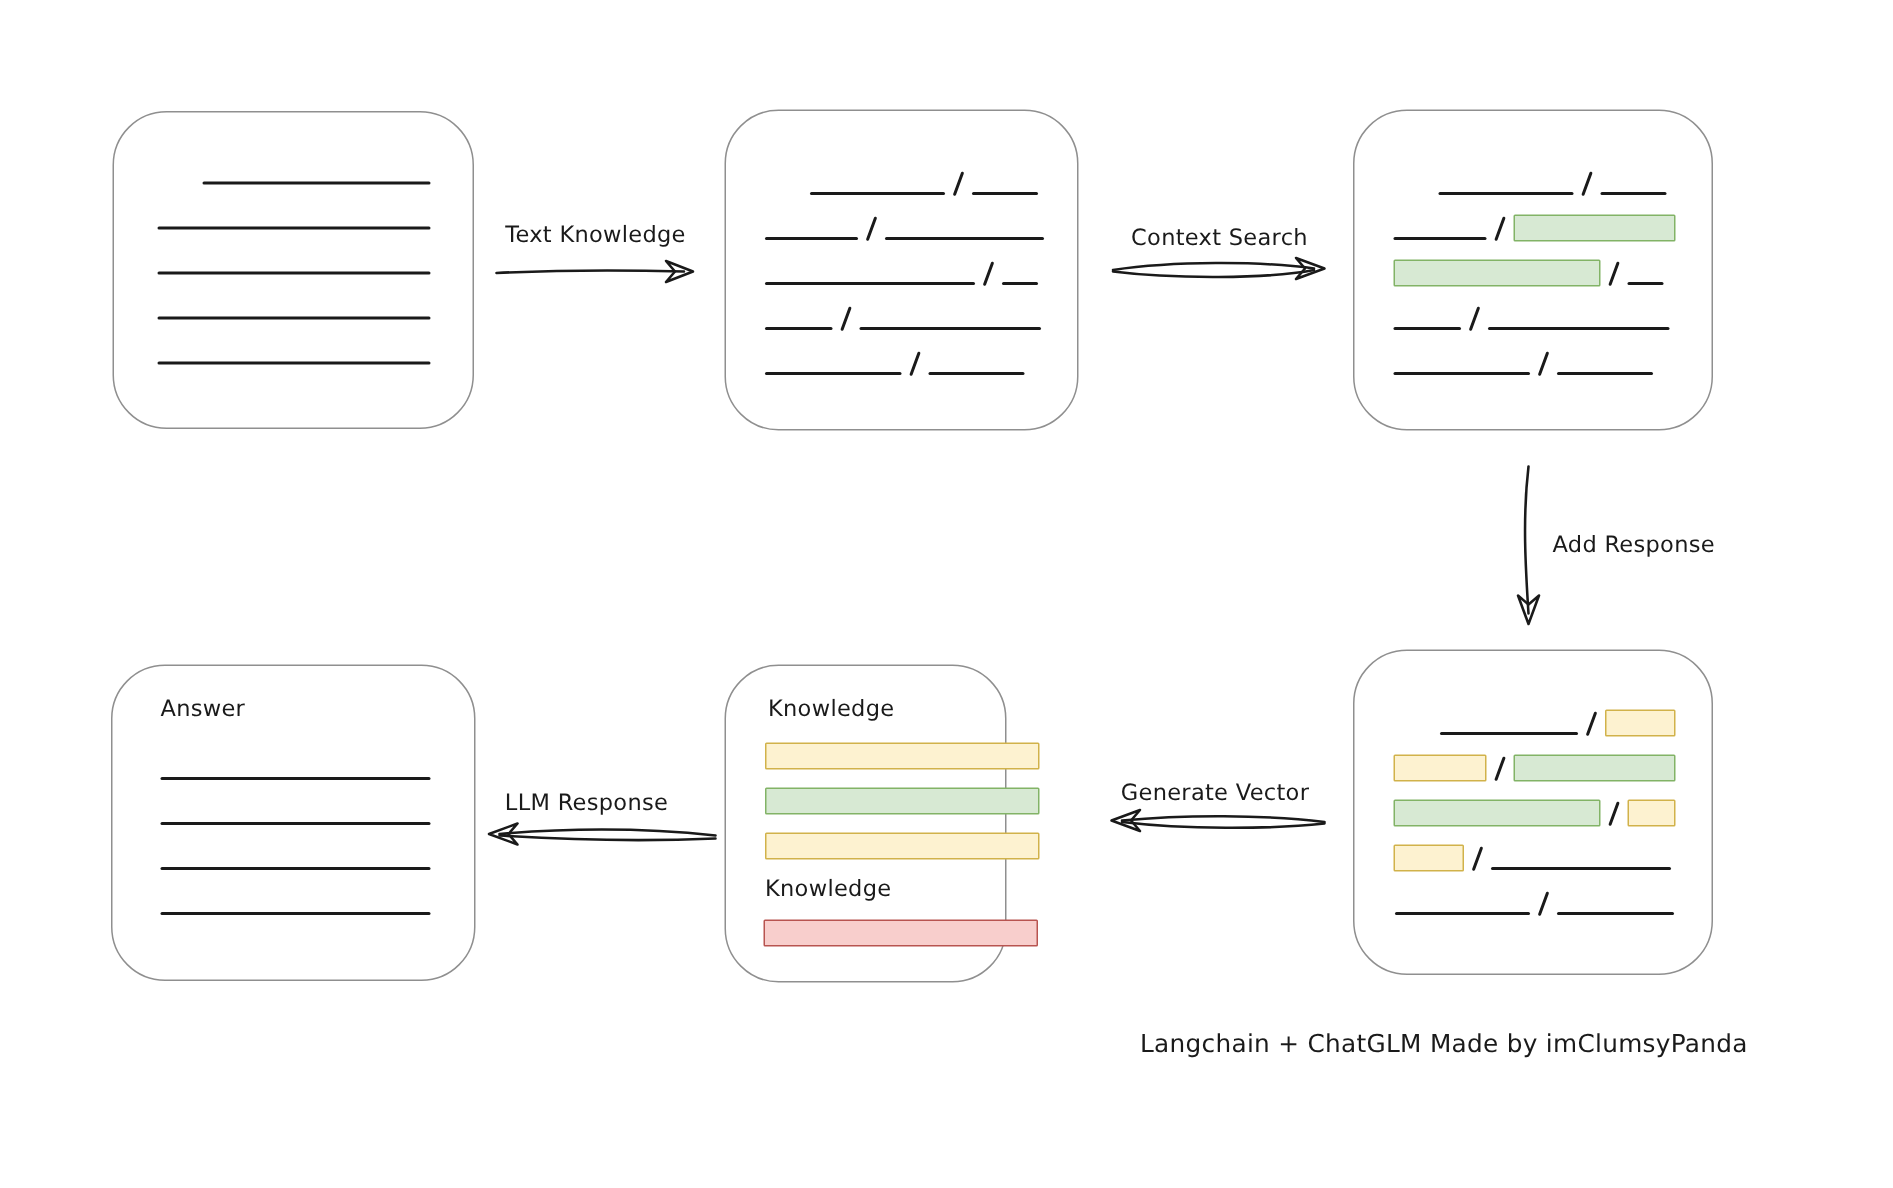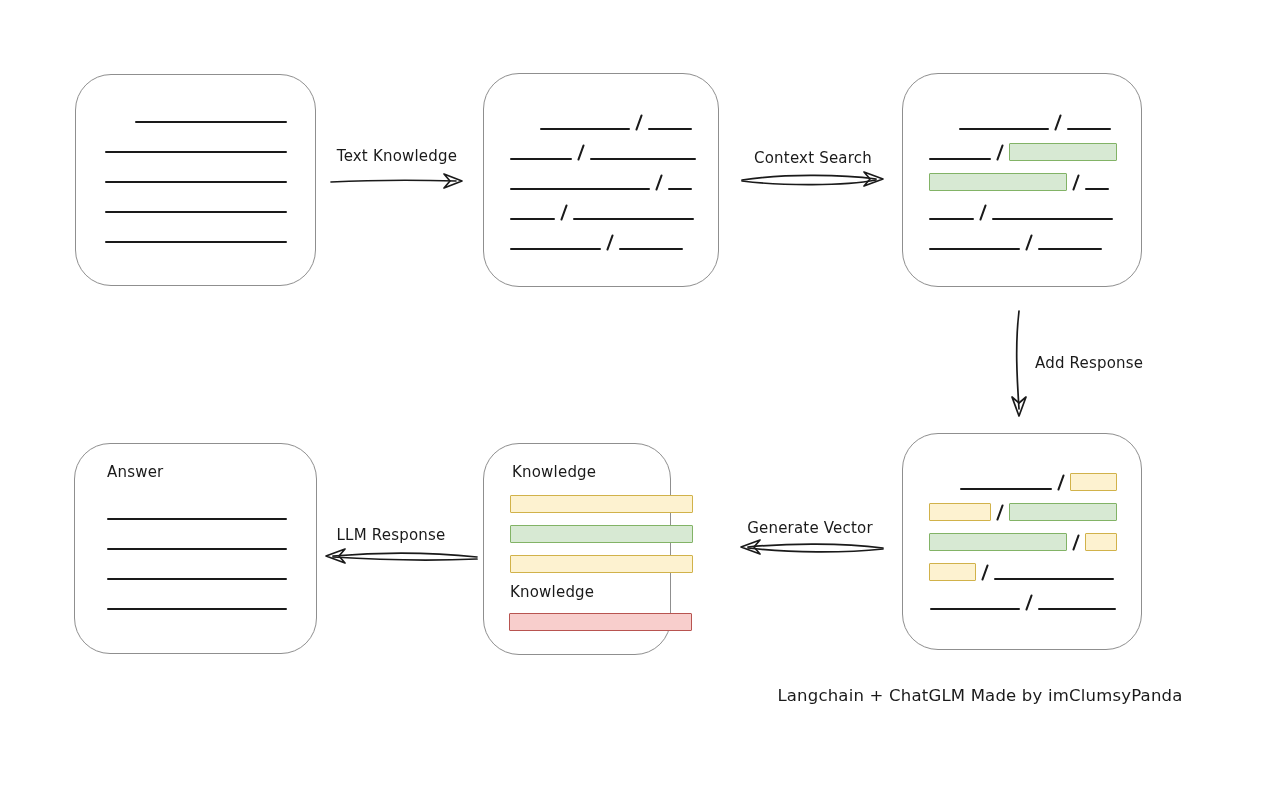--- a/index.html
+++ b/index.html
@@ -28,21 +28,21 @@
   .seg-bar.green{background:var(--green-fill);border-color:var(--green-border);}
   .seg-bar.yellow{background:var(--yellow-fill);border-color:var(--yellow-border);}
   .slash{width:2px;height:17px;background:var(--line);transform:rotate(20deg);margin:0 8px;border-radius:1px;}
   .node-heading{position:absolute;font-size:15px;letter-spacing:.2px;white-space:nowrap;}
   .prompt-bar{width:183px;height:18px;box-sizing:border-box;border:1.5px solid;border-radius:1px;margin-bottom:12px;}
   .prompt-bar.yellow{background:var(--yellow-fill);border-color:var(--yellow-border);}
   .prompt-bar.green{background:var(--green-fill);border-color:var(--green-border);}
   .prompt-bar.red{background:var(--red-fill);border-color:var(--red-border);}
   .answer-line{width:180px;height:2px;background:var(--line);border-radius:1px;margin-bottom:28px;}
   .arrow-label{position:absolute;font-size:15px;letter-spacing:.2px;text-align:center;white-space:nowrap;}
-  #caption{position:absolute;left:760px;top:686px;width:440px;text-align:center;font-size:16.5px;letter-spacing:.2px;}
+  #caption{position:absolute;left:760px;top:686px;width:440px;font-size:16.5px;letter-spacing:.2px;}
   #arrow-layer{position:absolute;left:0;top:0;pointer-events:none;}
   #arrow-layer path{stroke:var(--line);stroke-width:1.7;fill:none;stroke-linecap:round;stroke-linejoin:round;}
 </style>
 </head>
 <body>
 
 <div id="canvas">
 
   <div class="node" style="left:75px;top:74px;width:241px;height:212px;">
     <div class="rows" style="top:19px;">

